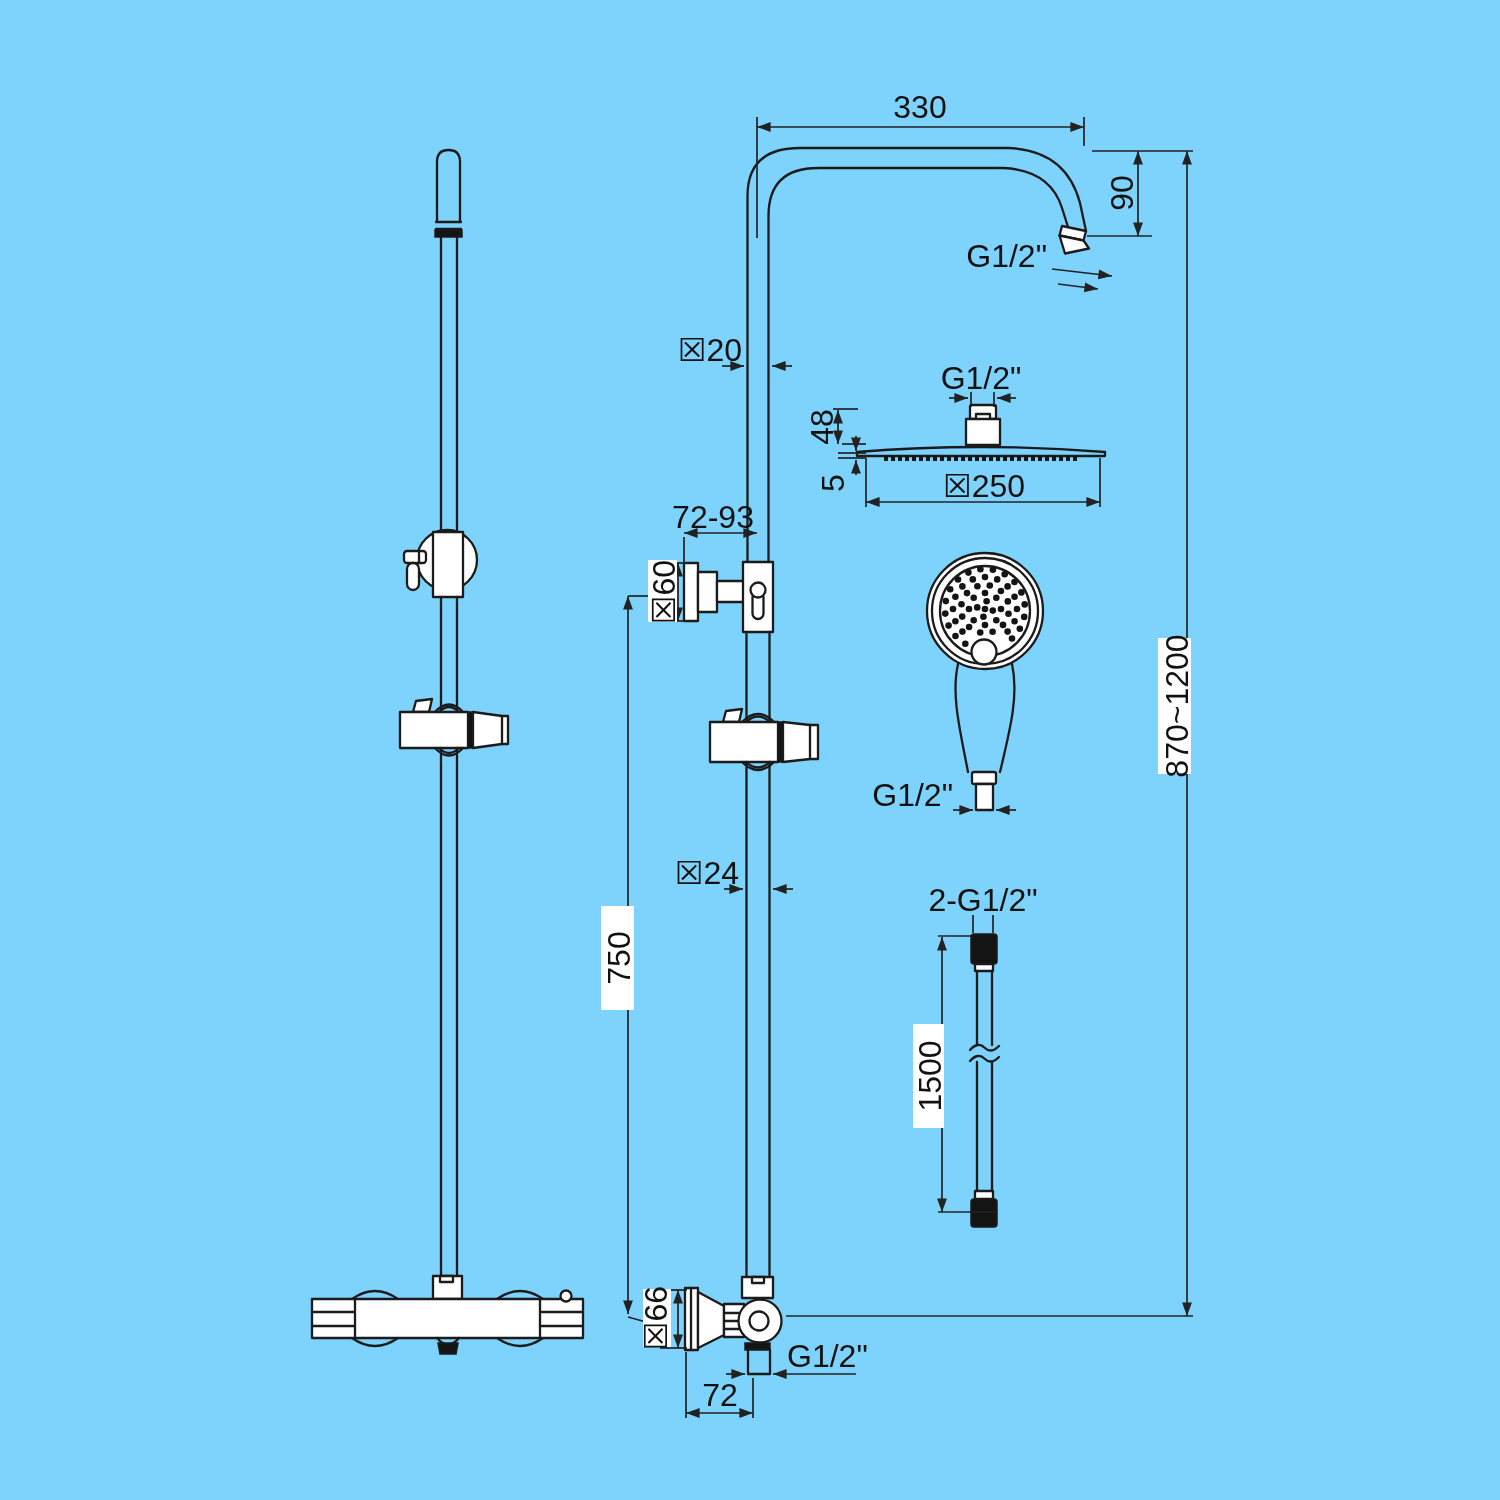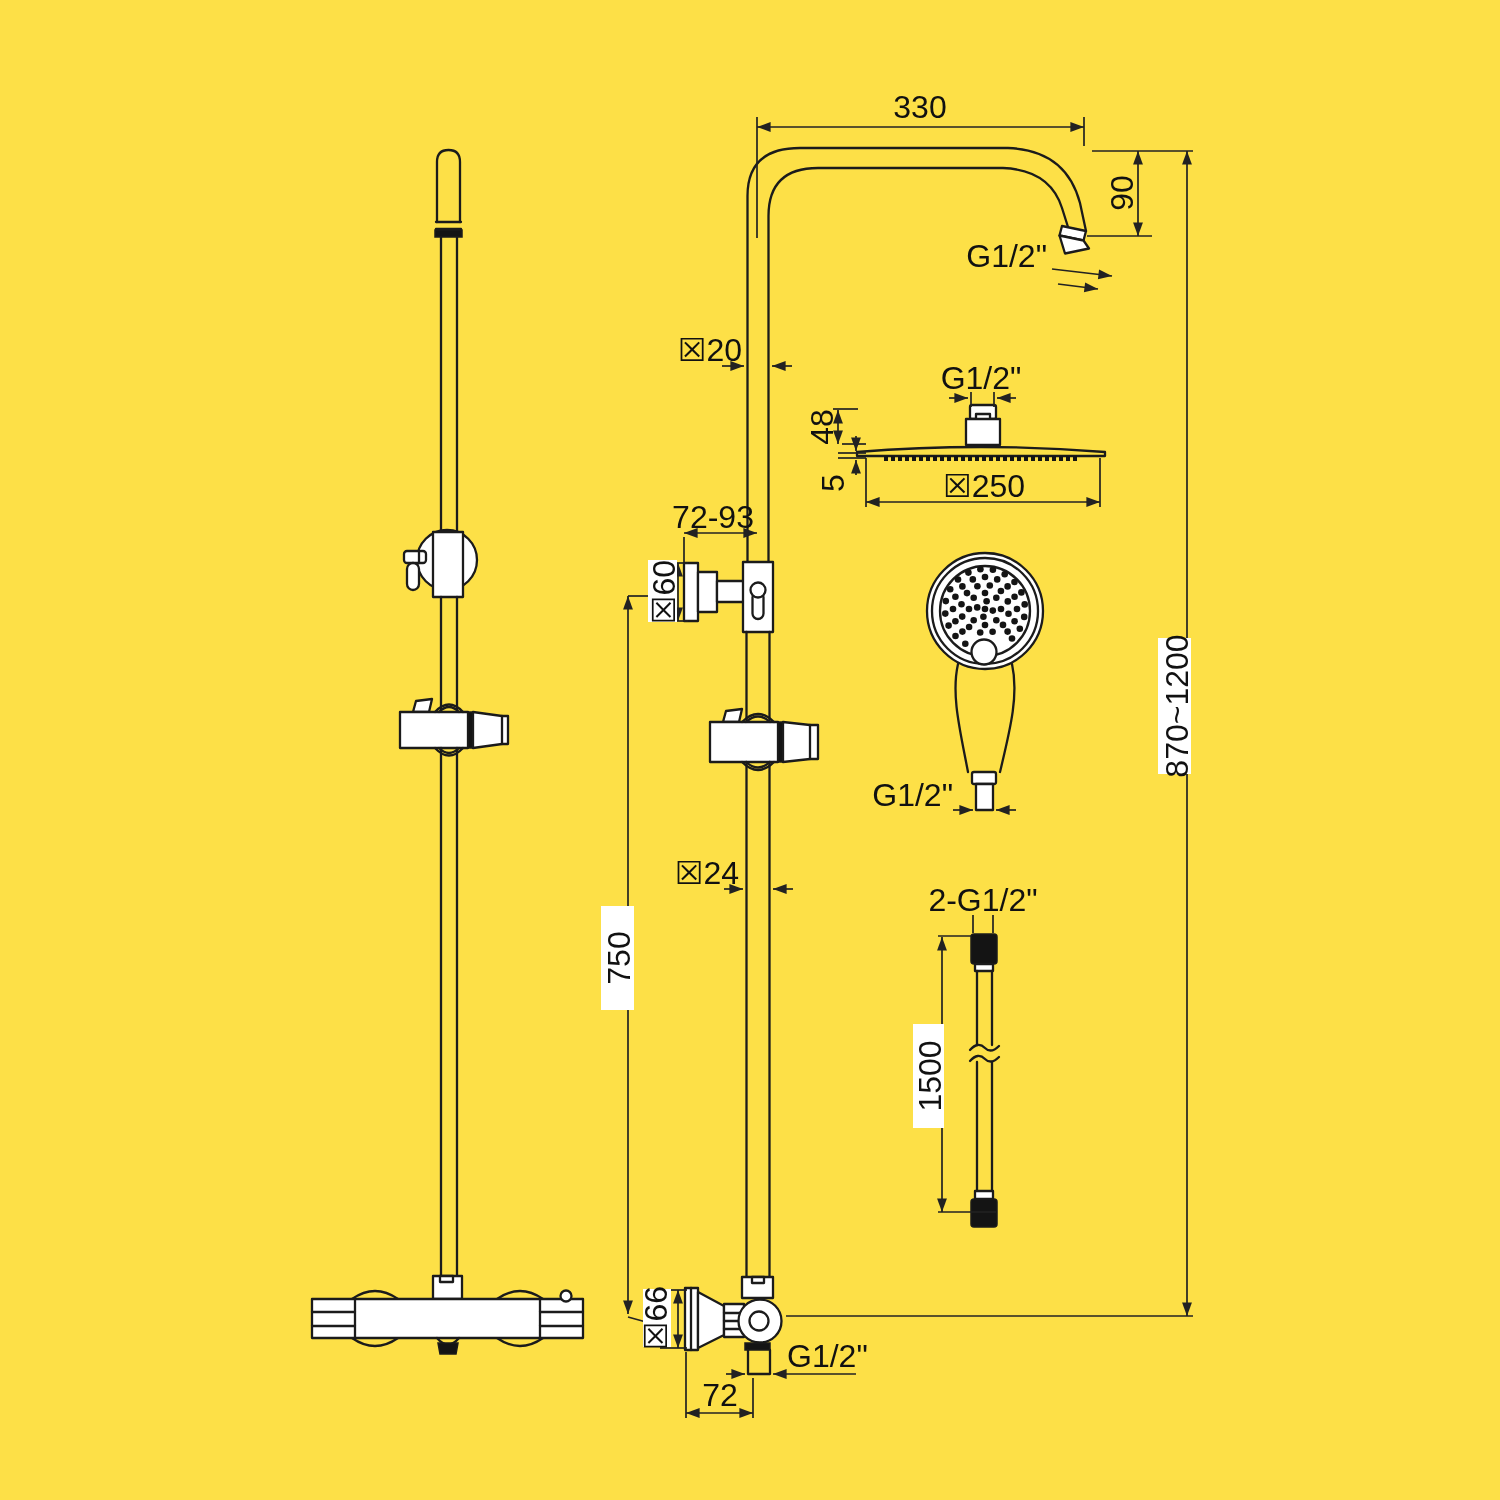--- a/index.html
+++ b/index.html
@@ -1,17 +1,17 @@
 <!DOCTYPE html>
 <html><head>
 <meta charset="utf-8">
 <style>
   html,body{margin:0;padding:0;background:#ffffff;}
   .stage{
-    width:1500px;height:1500px;position:relative;background:#fde047;
+    width:1500px;height:1500px;position:relative;background:#7dd3fc;
     font-family:"Liberation Sans", sans-serif;
   }
   svg{display:block}
   text{
     font-family:"Liberation Sans","DejaVu Sans",sans-serif;
     fill:#111;font-size:32px;
   }
   .part{stroke:#1b1b1b;stroke-width:2.3;fill:none;stroke-linecap:round;stroke-linejoin:round;}
   .partf{stroke:#1b1b1b;stroke-width:2.3;fill:#ffffff;stroke-linejoin:round;}
   .dark{stroke:#1b1b1b;stroke-width:1.5;fill:#141414;}

